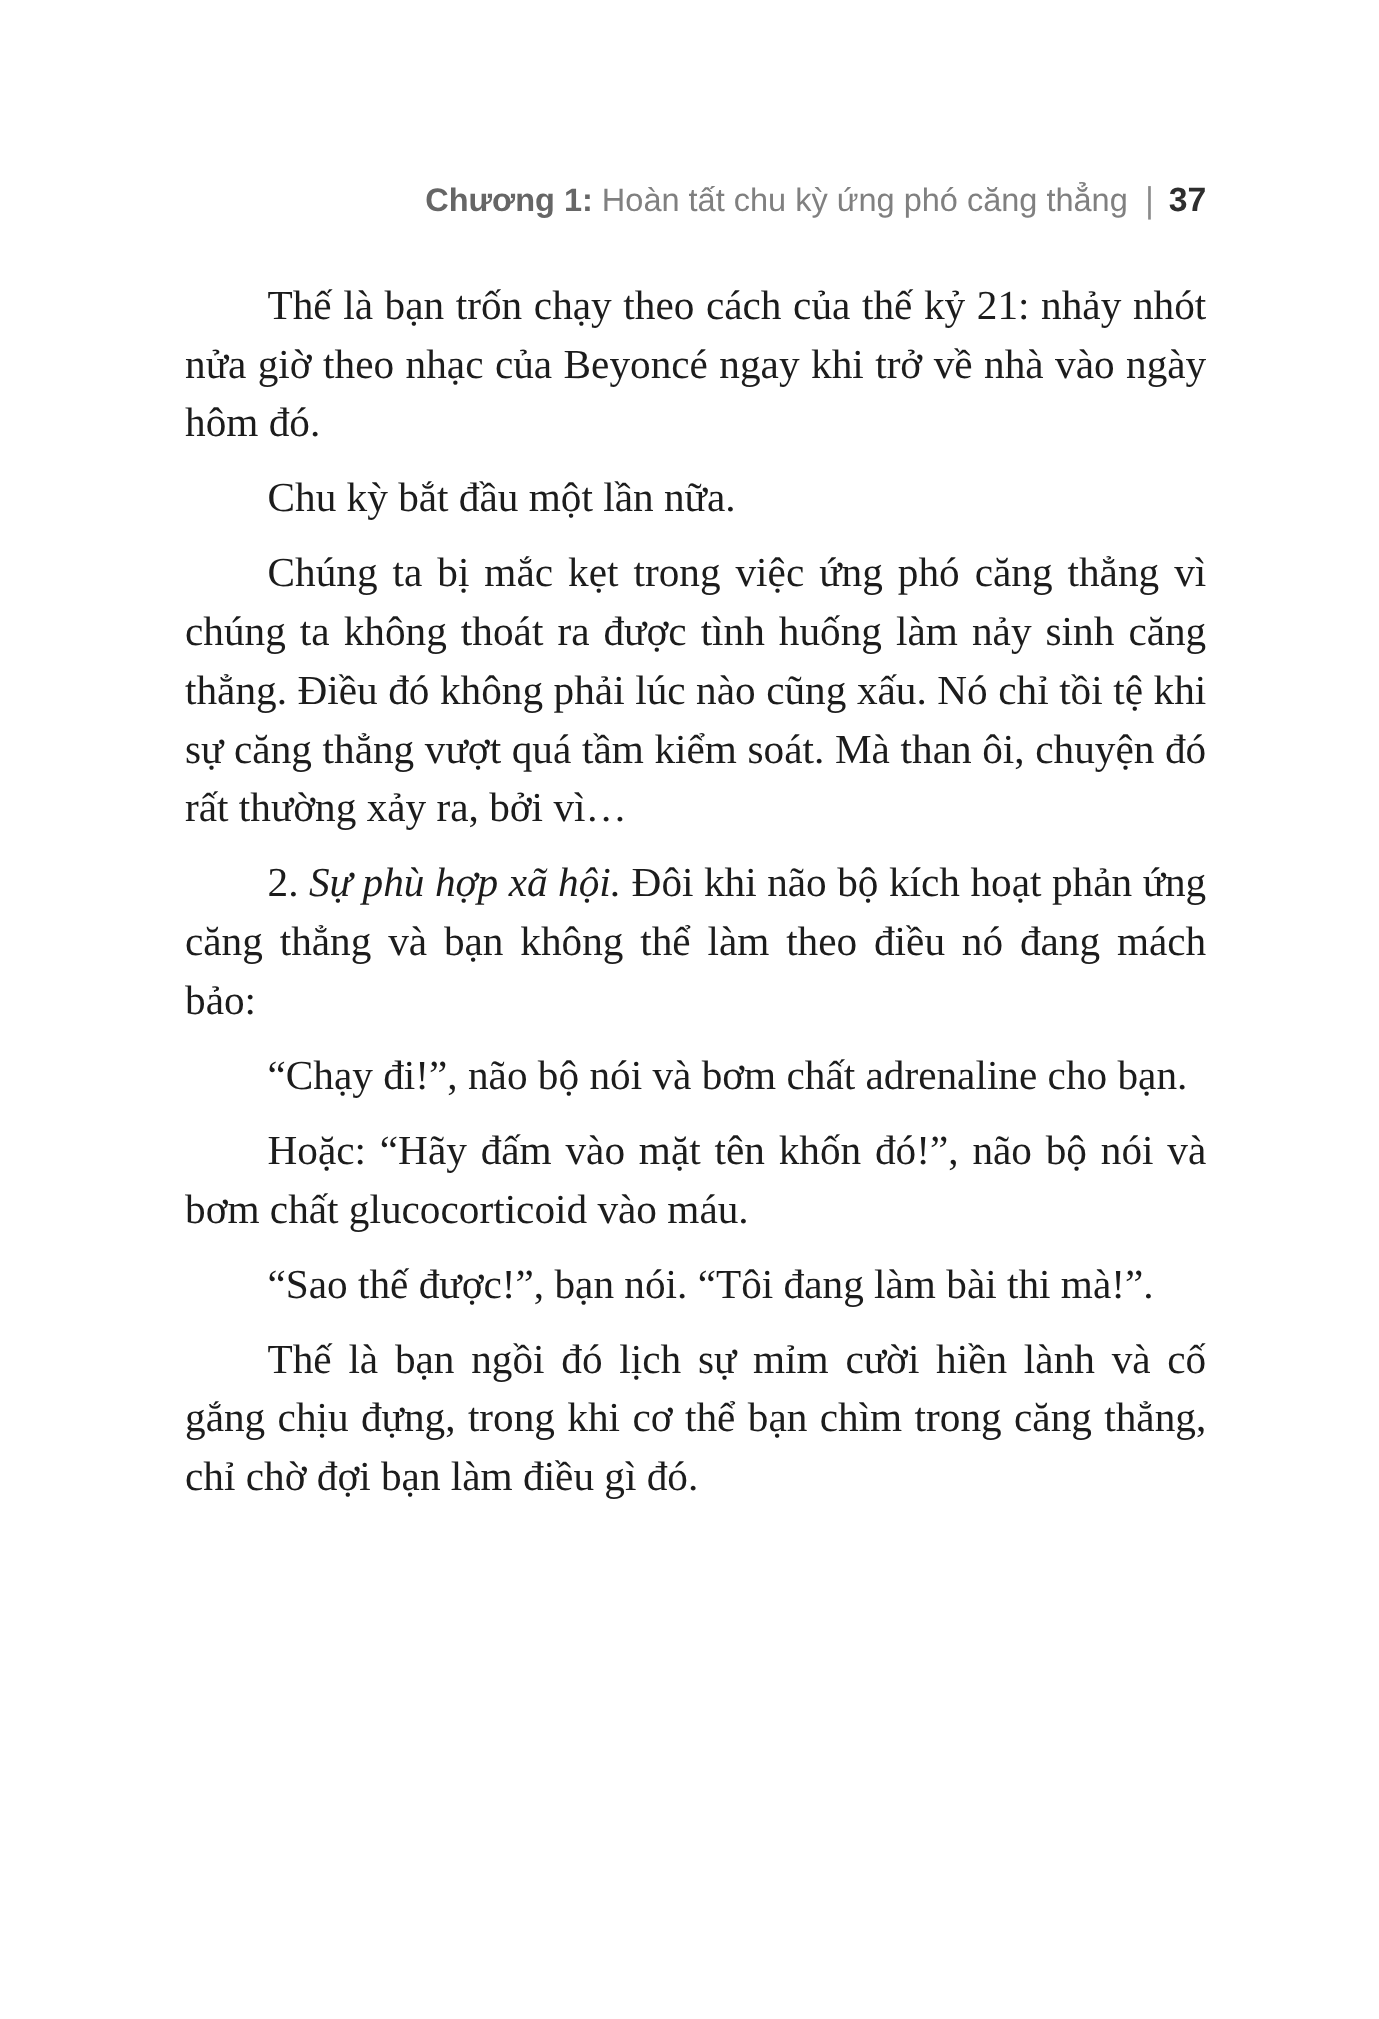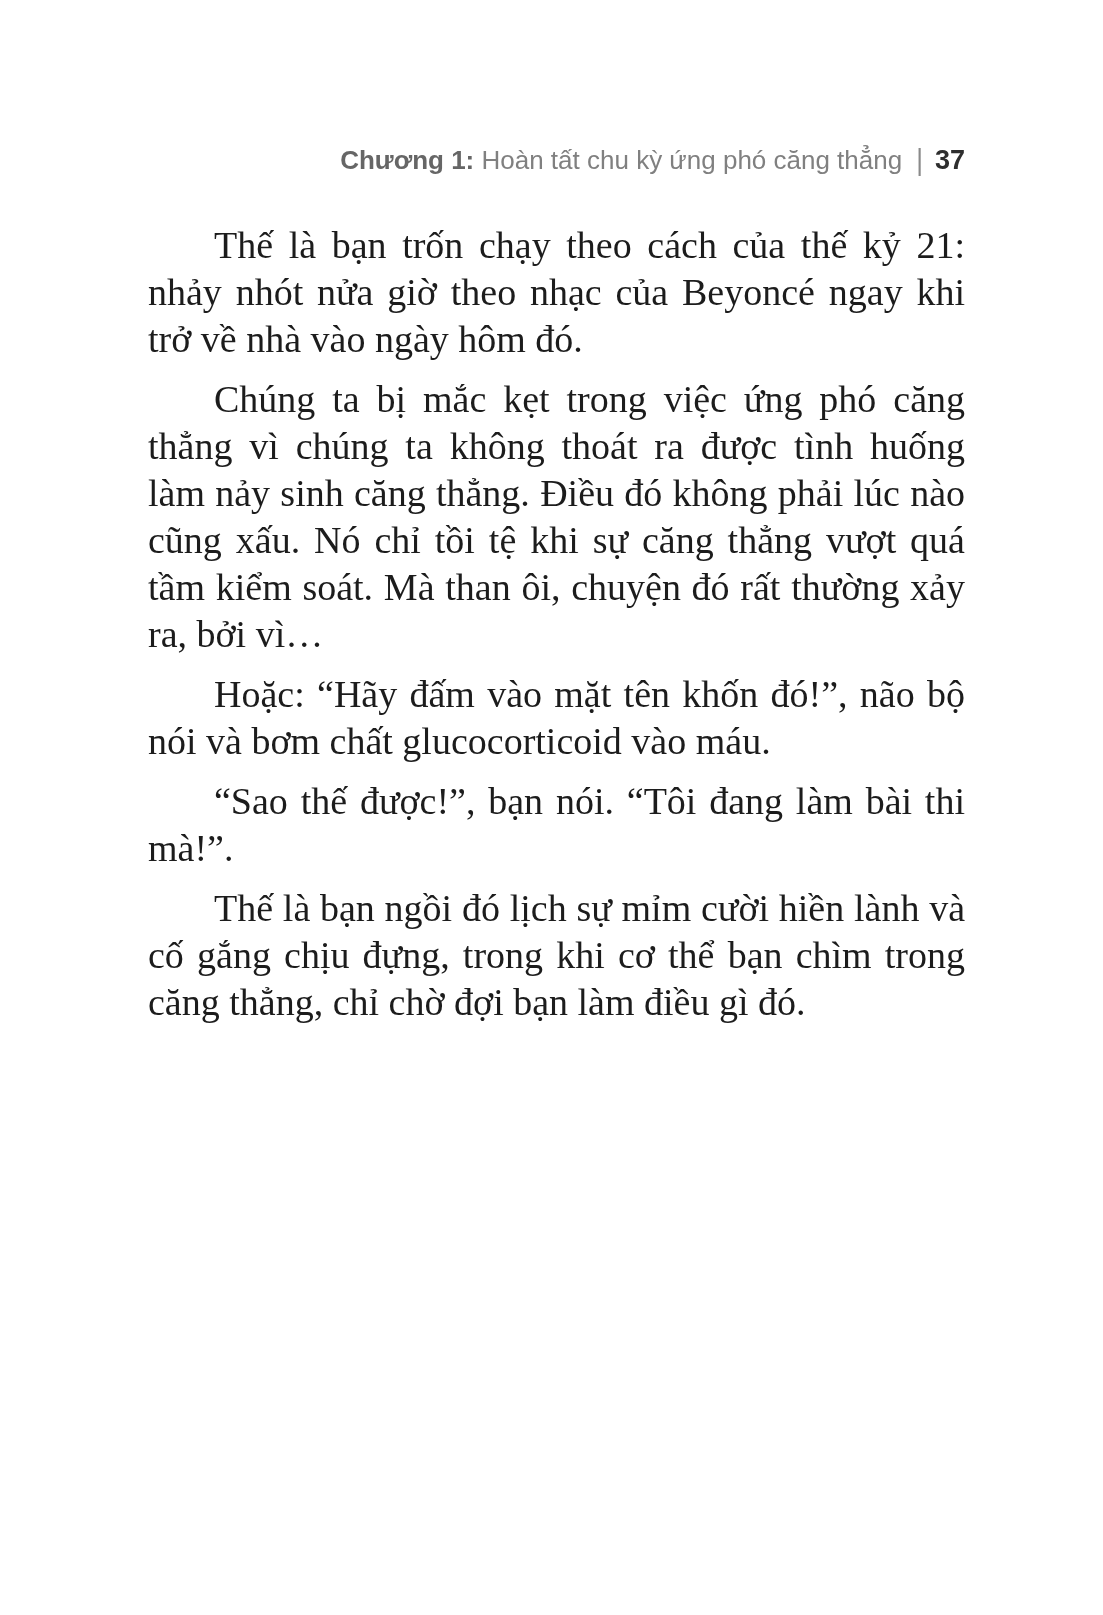--- a/index.html
+++ b/index.html
@@ -49,21 +49,21 @@
     color: #2e2e2e;
     font-size: 27px;
   }
   
   .body-text {
     position: absolute;
     top: 222px;
     left: 148px;
     width: 817px;
     font-family: "Liberation Serif", "DejaVu Serif", serif;
-    font-size: 38px;
+    font-size: 33px;
     line-height: 47px;
     color: #1c1c1c;
     text-align: justify;
   }
   .body-text p {
     margin: 0 0 13px 0;
     text-indent: 66px;
   }
   .body-text em {
     font-style: italic;
@@ -73,19 +73,22 @@
 <body>
 
 <div class="page">
 
   <header class="running-head">
     <span class="chap-label">Chương 1:</span><span class="chap-title"> Hoàn tất chu kỳ ứng phó căng thẳng</span><span class="head-sep">|</span><span class="page-num">37</span>
   </header>
 
   <main class="body-text">
     <p>Thế là bạn trốn chạy theo cách của thế kỷ 21: nhảy nhót nửa giờ theo nhạc của Beyoncé ngay khi trở về nhà vào ngày hôm đó.</p>
+    <p>Chu kỳ bắt đầu một lần nữa.</p>
     <p>Chúng ta bị mắc kẹt trong việc ứng phó căng thẳng vì chúng ta không thoát ra được tình huống làm nảy sinh căng thẳng. Điều đó không phải lúc nào cũng xấu. Nó chỉ tồi tệ khi sự căng thẳng vượt quá tầm kiểm soát. Mà than ôi, chuyện đó rất thường xảy ra, bởi vì…</p>
+    <p><span>2. </span><em>Sự phù hợp xã hội.</em><span> Đôi khi não bộ kích hoạt phản ứng căng thẳng và bạn không thể làm theo điều nó đang mách bảo:</span></p>
+    <p>“Chạy đi!”, não bộ nói và bơm chất adrenaline cho bạn.</p>
     <p>Hoặc: “Hãy đấm vào mặt tên khốn đó!”, não bộ nói và bơm chất glucocorticoid vào máu.</p>
     <p>“Sao thế được!”, bạn nói. “Tôi đang làm bài thi mà!”.</p>
     <p>Thế là bạn ngồi đó lịch sự mỉm cười hiền lành và cố gắng chịu đựng, trong khi cơ thể bạn chìm trong căng thẳng, chỉ chờ đợi bạn làm điều gì đó.</p>
   </main>
 
 </div>
 
 </body></html>

